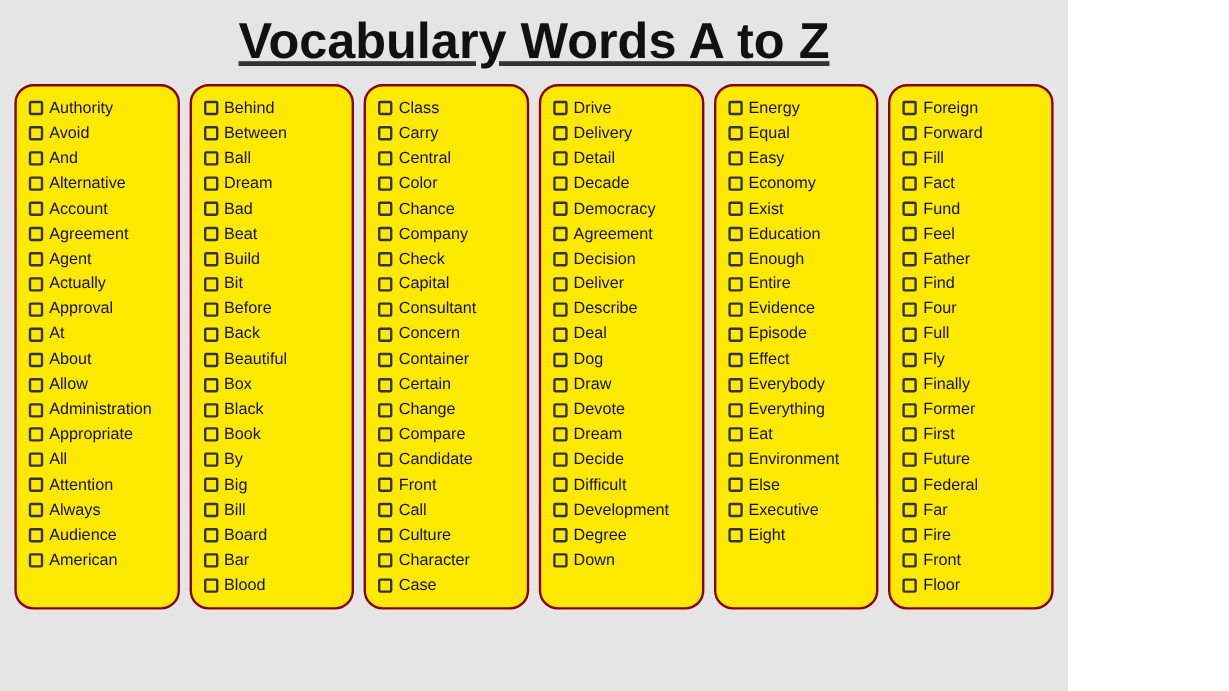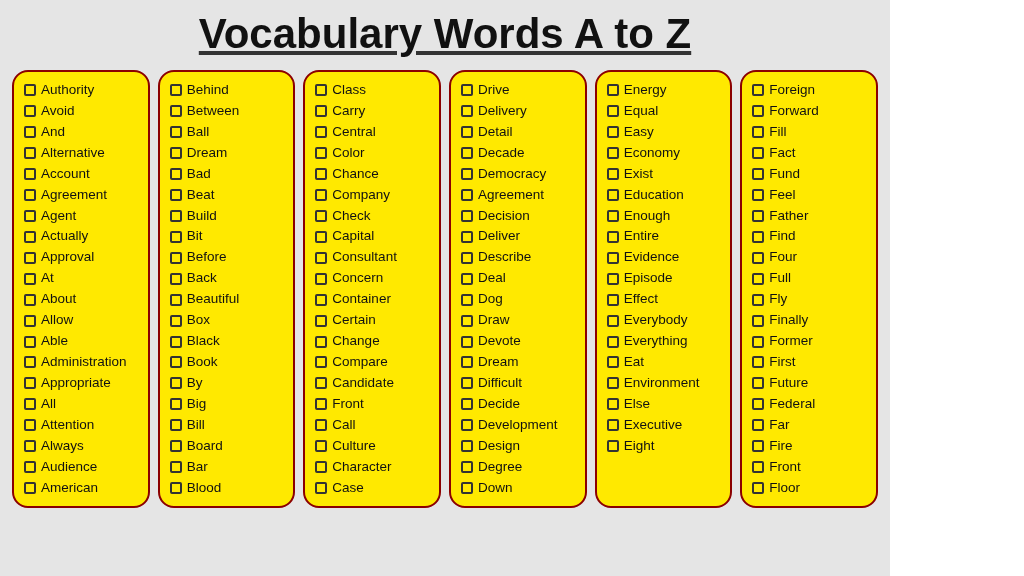--- a/index.html
+++ b/index.html
@@ -108,24 +108,20 @@
         <div class="word-item">
           <span class="checkbox-icon"></span>
           <span>About</span>
         </div>
         <div class="word-item">
           <span class="checkbox-icon"></span>
           <span>Allow</span>
         </div>
         <div class="word-item">
           <span class="checkbox-icon"></span>
-          <span>Able</span>
-        </div>
-        <div class="word-item">
-          <span class="checkbox-icon"></span>
           <span>Administration</span>
         </div>
         <div class="word-item">
           <span class="checkbox-icon"></span>
           <span>Appropriate</span>
         </div>
         <div class="word-item">
           <span class="checkbox-icon"></span>
           <span>All</span>
         </div>
@@ -362,33 +358,29 @@
         <div class="word-item">
           <span class="checkbox-icon"></span>
           <span>Devote</span>
         </div>
         <div class="word-item">
           <span class="checkbox-icon"></span>
           <span>Dream</span>
         </div>
         <div class="word-item">
           <span class="checkbox-icon"></span>
+          <span>Decide</span>
+        </div>
+        <div class="word-item">
+          <span class="checkbox-icon"></span>
           <span>Difficult</span>
         </div>
         <div class="word-item">
           <span class="checkbox-icon"></span>
-          <span>Decide</span>
-        </div>
-        <div class="word-item">
-          <span class="checkbox-icon"></span>
           <span>Development</span>
-        </div>
-        <div class="word-item">
-          <span class="checkbox-icon"></span>
-          <span>Design</span>
         </div>
         <div class="word-item">
           <span class="checkbox-icon"></span>
           <span>Degree</span>
         </div>
         <div class="word-item">
           <span class="checkbox-icon"></span>
           <span>Down</span>
         </div>
       </div>

